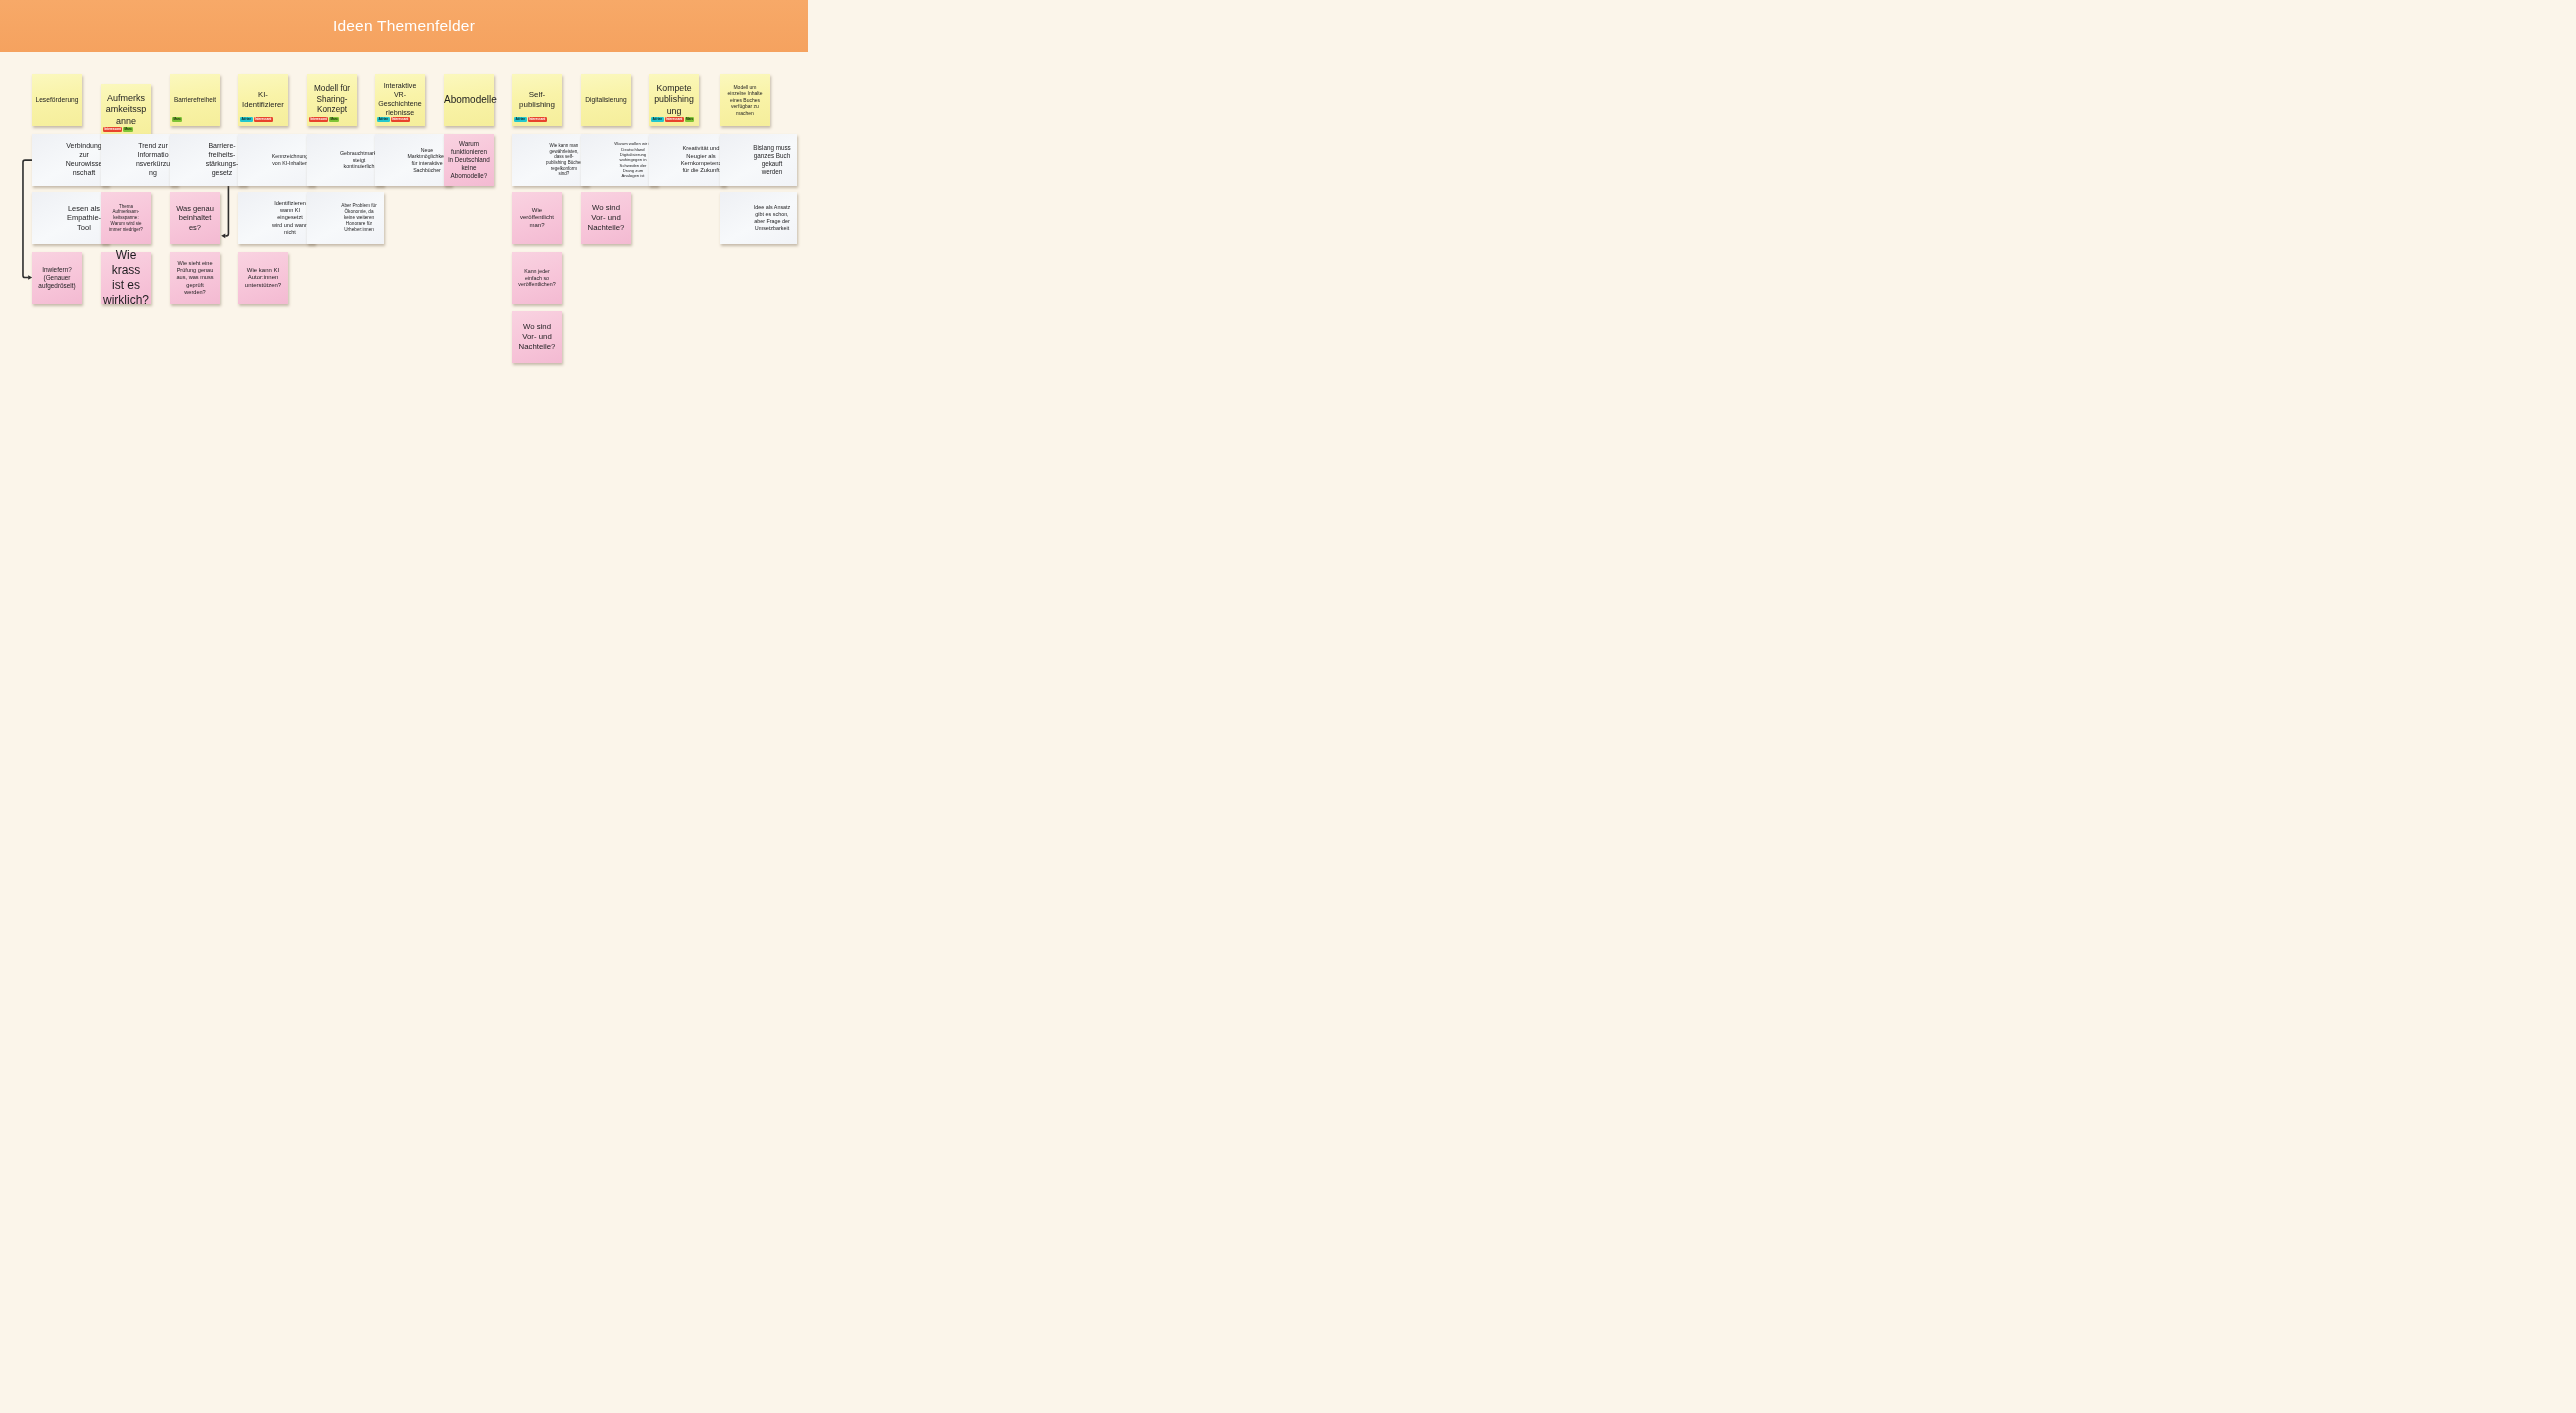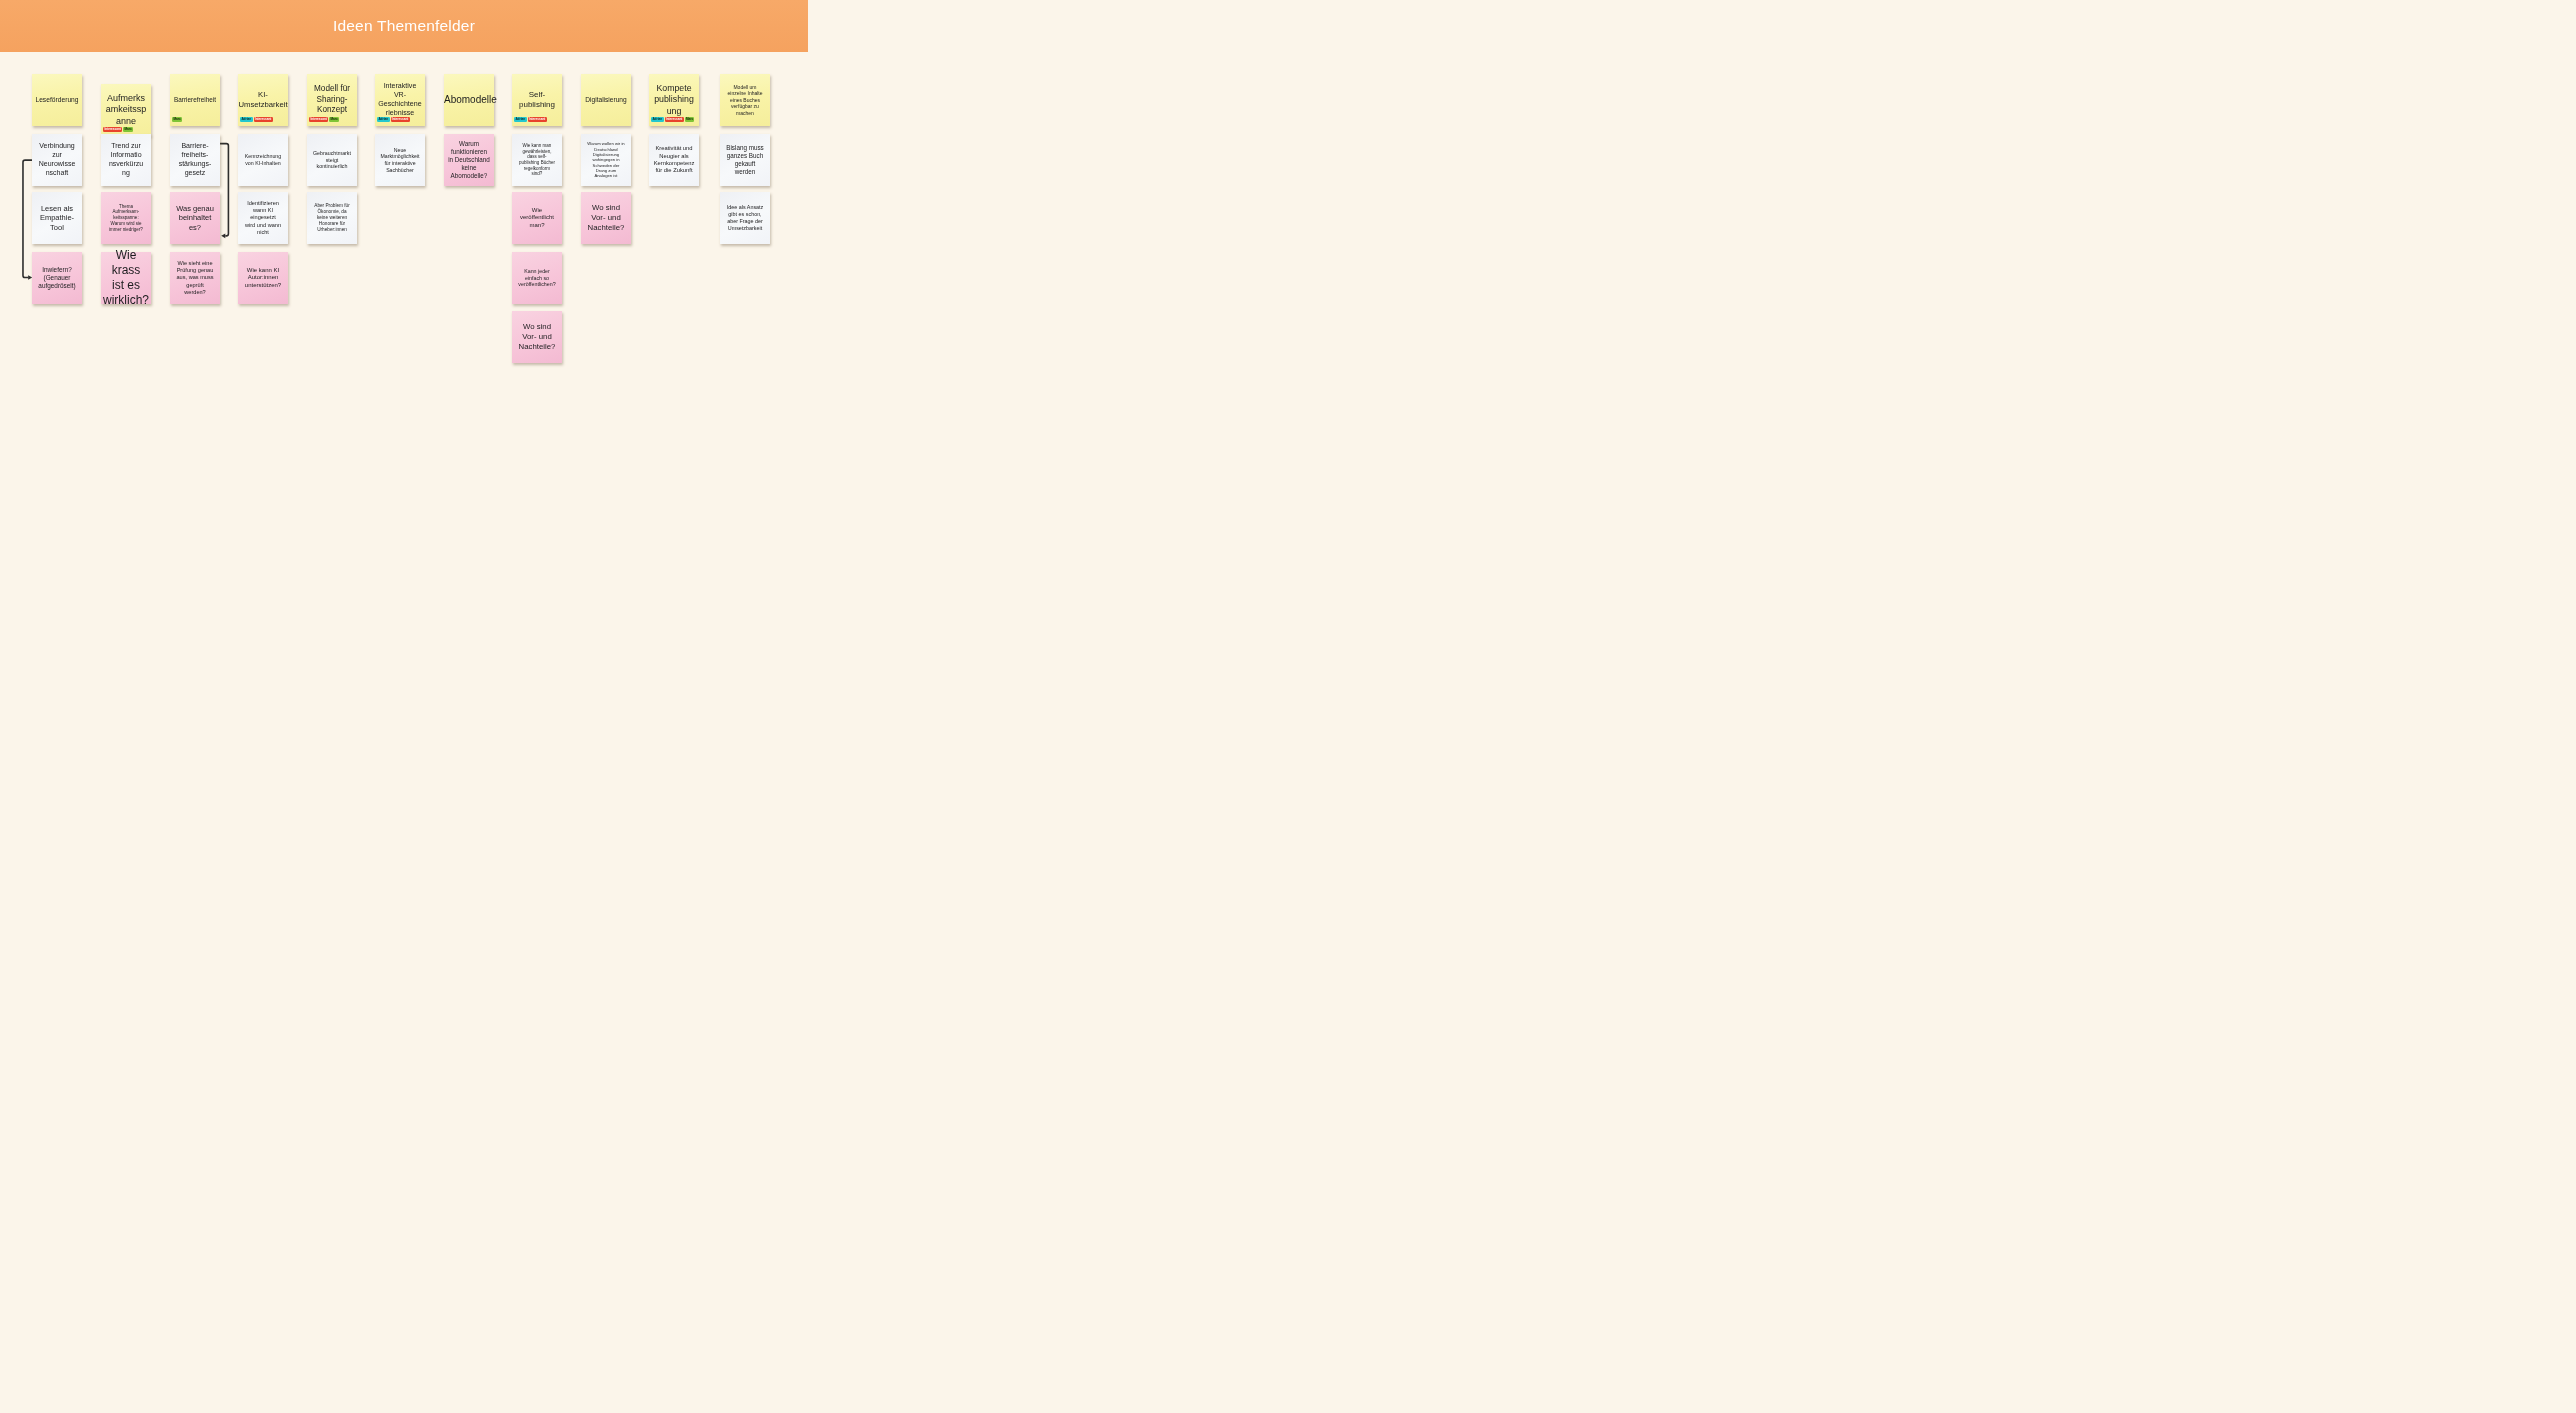--- a/index.html
+++ b/index.html
@@ -25,21 +25,21 @@
   .note{
     position:absolute;width:50px;height:52px;
     display:flex;align-items:center;justify-content:center;
     text-align:center;
     box-shadow:0.8px 1.8px 2.6px rgba(115,98,72,.4);
   }
   .note .txt{
     white-space:pre-line;line-height:1.27;padding:0 1.5px;width:100%;
   }
   .yellow{background:linear-gradient(172deg,#FBF8BE 0%,#F9F3A8 45%,#F5EE9B 100%);}
-  .white{background:linear-gradient(150deg,#EEF0F4 0%,#F7F9FB 55%,#F1F3F7 100%);}
+  .white{background:linear-gradient(150deg,#EEF0F4 0%,#F7F9FB 55%,#F1F3F7 100%);padding-left:27px;}
   .pink{background:linear-gradient(160deg,#F9D3E1 0%,#F7C5D9 55%,#F3BAD2 100%);}
   .tags{
     position:absolute;left:2.1px;bottom:3.6px;display:flex;gap:1px;
   }
   .tag{
     font-size:3.1px;line-height:1;padding:1px 1.3px;border-radius:1.3px;
     font-weight:700;white-space:nowrap;
   }
   .tag-interessant{background:#E8432C;color:#FFFFFF;}
   .tag-marc{background:#7FC437;color:#13240A;}
@@ -135,21 +135,21 @@
 <div class="note pink" style="left:170px;top:252px;font-size:5.6px">
   <span class="txt">Wie sieht eine
 Prüfung genau
 aus, was muss
 geprüft
 werden?</span>
 </div>
 
 <div class="note yellow" style="left:238px;top:74px;font-size:7.7px">
   <span class="txt">KI-
-Umsetzbarkeit</span>
+Identifizierer</span>
   <div class="tags">
     <span class="tag tag-adrian">Adrian</span>
     <span class="tag tag-interessant">Interessant</span>
   </div>
 </div>
 <div class="note white" style="left:238px;top:134px;font-size:5.3px">
   <span class="txt">Kennzeichnung
 von KI-Inhalten</span>
 </div>
 <div class="note white" style="left:238px;top:192px;font-size:5.6px">

